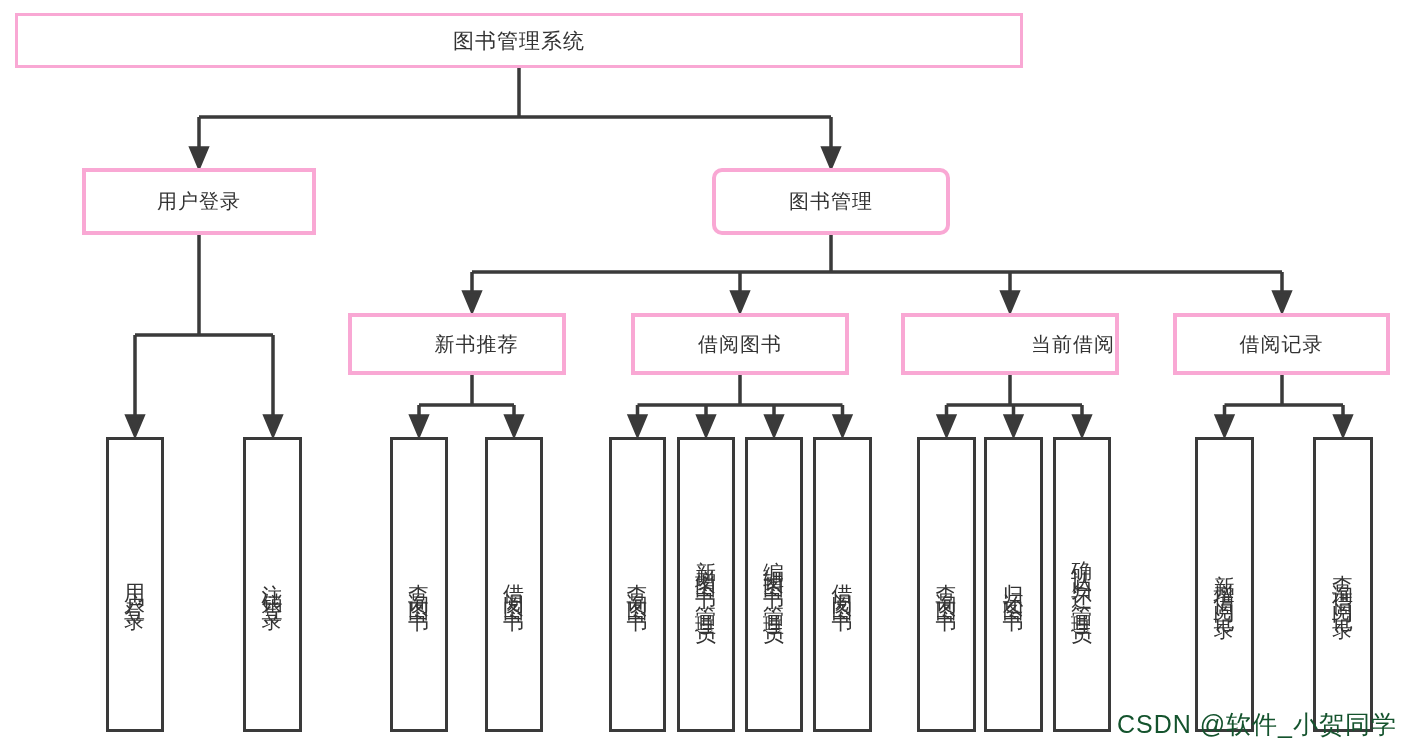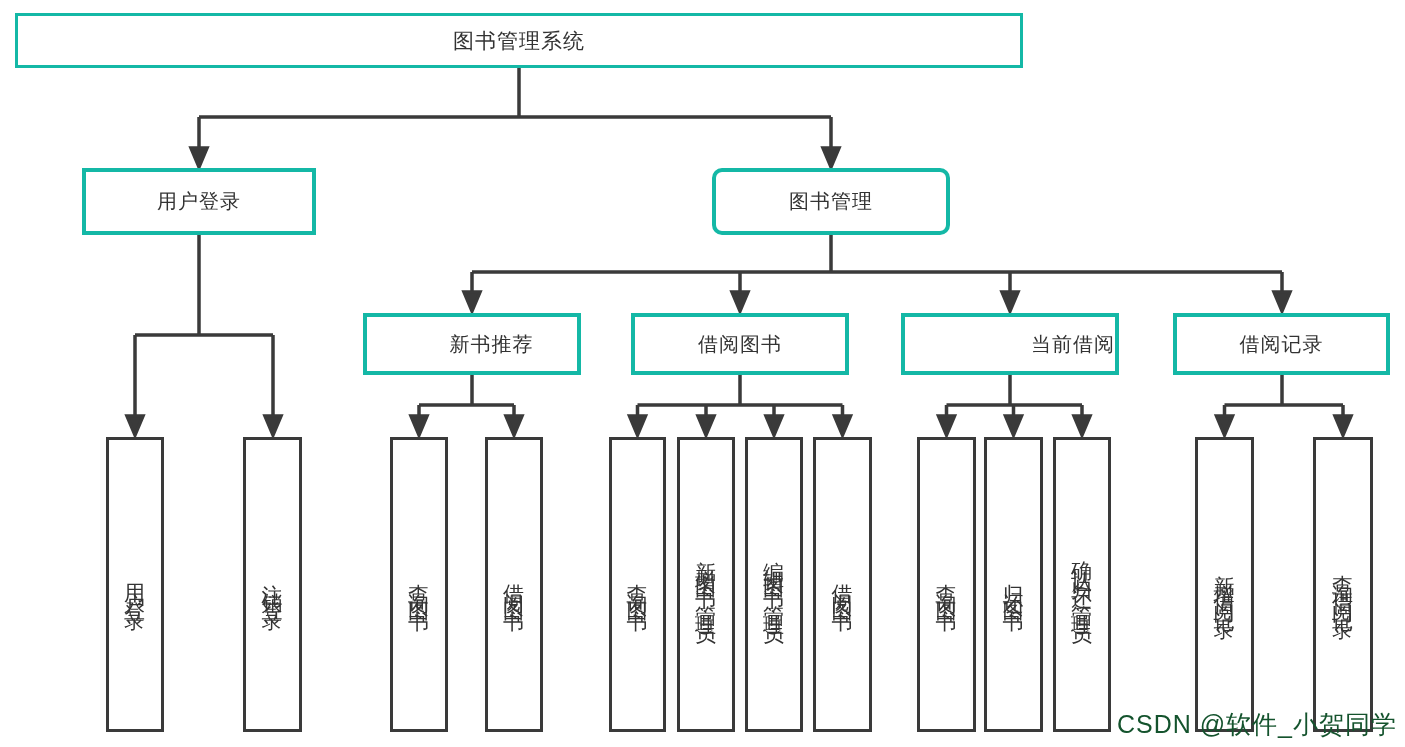--- a/index.html
+++ b/index.html
@@ -17,21 +17,21 @@
     overflow: hidden;
   }
   #wires {
     position: absolute;
     left: 0; top: 0;
     width: 1405px; height: 747px;
   }
   .hbox {
     position: absolute;
     box-sizing: border-box;
-    border: 4px solid #14b8a6;
+    border: 4px solid #f9a8d4;
     background: #ffffff;
     display: flex;
     align-items: center;
     justify-content: center;
     font-size: 20px;
     letter-spacing: 1px;
     white-space: nowrap;
   }
   .hbox.root {
     border-width: 3px;
@@ -118,21 +118,21 @@
     <span>图书管理系统</span>
   </div>
 
   <div class="hbox" style="left:82px; top:168px; width:234px; height:67px;">
     <span>用户登录</span>
   </div>
   <div class="hbox" style="left:712px; top:168px; width:238px; height:67px;border-radius:10px;">
     <span>图书管理</span>
   </div>
 
-  <div class="hbox" style="left:363px; top:313px; width:218px; height:62px;padding-left:39px;">
+  <div class="hbox" style="left:348px; top:313px; width:218px; height:62px;padding-left:39px;">
     <span>新书推荐</span>
   </div>
   <div class="hbox" style="left:631px; top:313px; width:218px; height:62px;">
     <span>借阅图书</span>
   </div>
   <div class="hbox" style="left:901px; top:313px; width:218px; height:62px;justify-content:flex-end;">
     <span>当前借阅</span>
   </div>
   <div class="hbox" style="left:1173px; top:313px; width:217px; height:62px;">
     <span>借阅记录</span>

